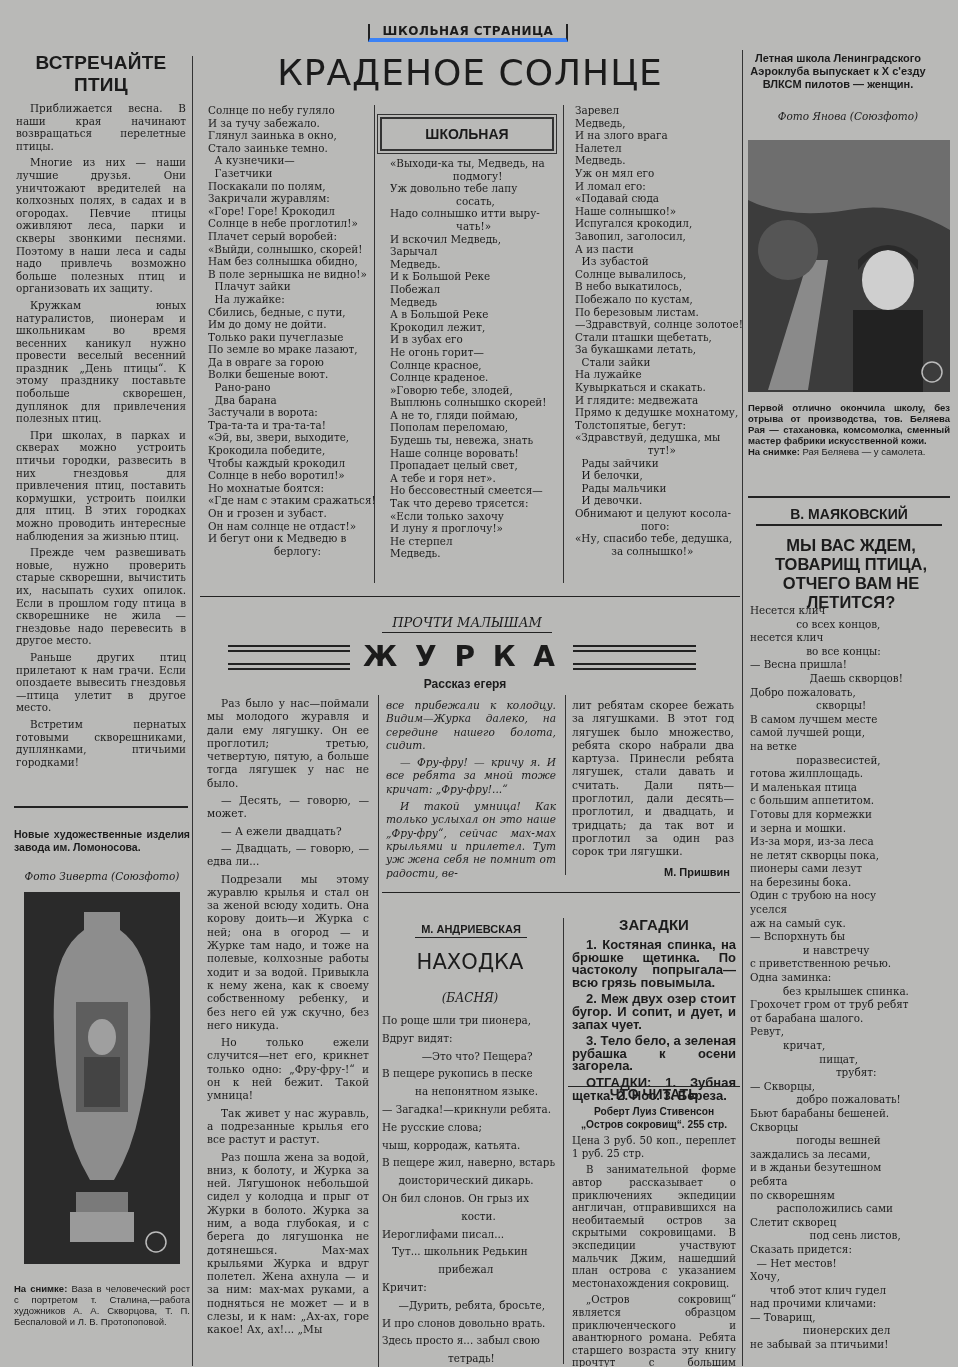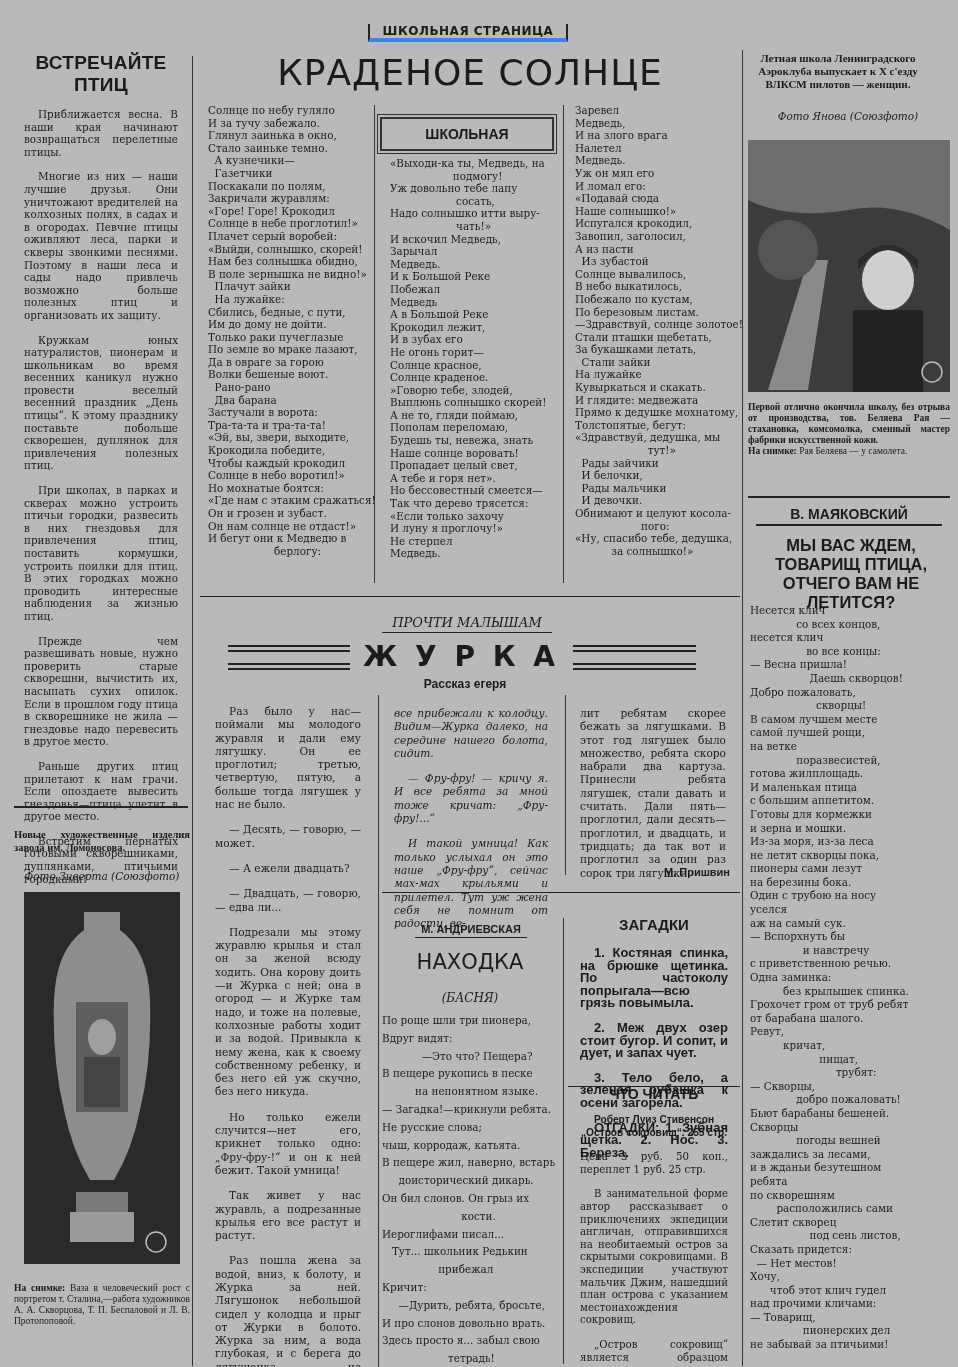--- a/index.html
+++ b/index.html
@@ -1,28 +1,28 @@
 <!DOCTYPE html>
 <html><head>
 <meta charset="utf-8">
 <style>
   html,body{margin:0;padding:0;}
   body{width:958px;height:1367px;background:#b9b9b7;color:#1b1b1b;font-family:"DejaVu Serif",serif;overflow:hidden;position:relative;}
   .abs{position:absolute;}
   .col{font-size:10.4px;line-height:12.6px;text-align:justify;}
-  .col p{margin:12px;text-indent:14px;}
+  .col p{margin:4px;text-indent:14px;}
   .col p+p{margin-top:2px;}
   .poem{font-size:10.4px;line-height:12.6px;white-space:pre;}
   .poem div{height:12.6px;}
   .sans{font-family:"DejaVu Sans",sans-serif;}
   .cond{font-family:"Liberation Sans",sans-serif;font-weight:bold;}
   .rule{position:absolute;background:#222;}
   .vrule{position:absolute;background:#333;width:1px;}
   .photo{position:absolute;background:#3a3a3a;overflow:hidden;}
-  .caption{font-family:Liberation Serif, serif;font-size:9.5px;line-height:11px;font-weight:bold;}
+  .caption{font-family:Liberation Sans, sans-serif;font-size:9.5px;line-height:11px;font-weight:bold;}
   .credit{font-style:italic;font-size:10.5px;text-align:center;}
   h1,h2,h3{margin:0;}
 </style>
 </head>
 <body>
 
 <div class="abs sans" style="left:368px;top:24px;width:196px;text-align:center;font-size:12px;font-weight:bold;letter-spacing:0.5px;border-left:2px solid #222;border-right:2px solid #222;border-bottom:4px solid #3b82f6;line-height:14px;">
   <span>ШКОЛЬНАЯ СТРАНИЦА</span>
 </div>
 

